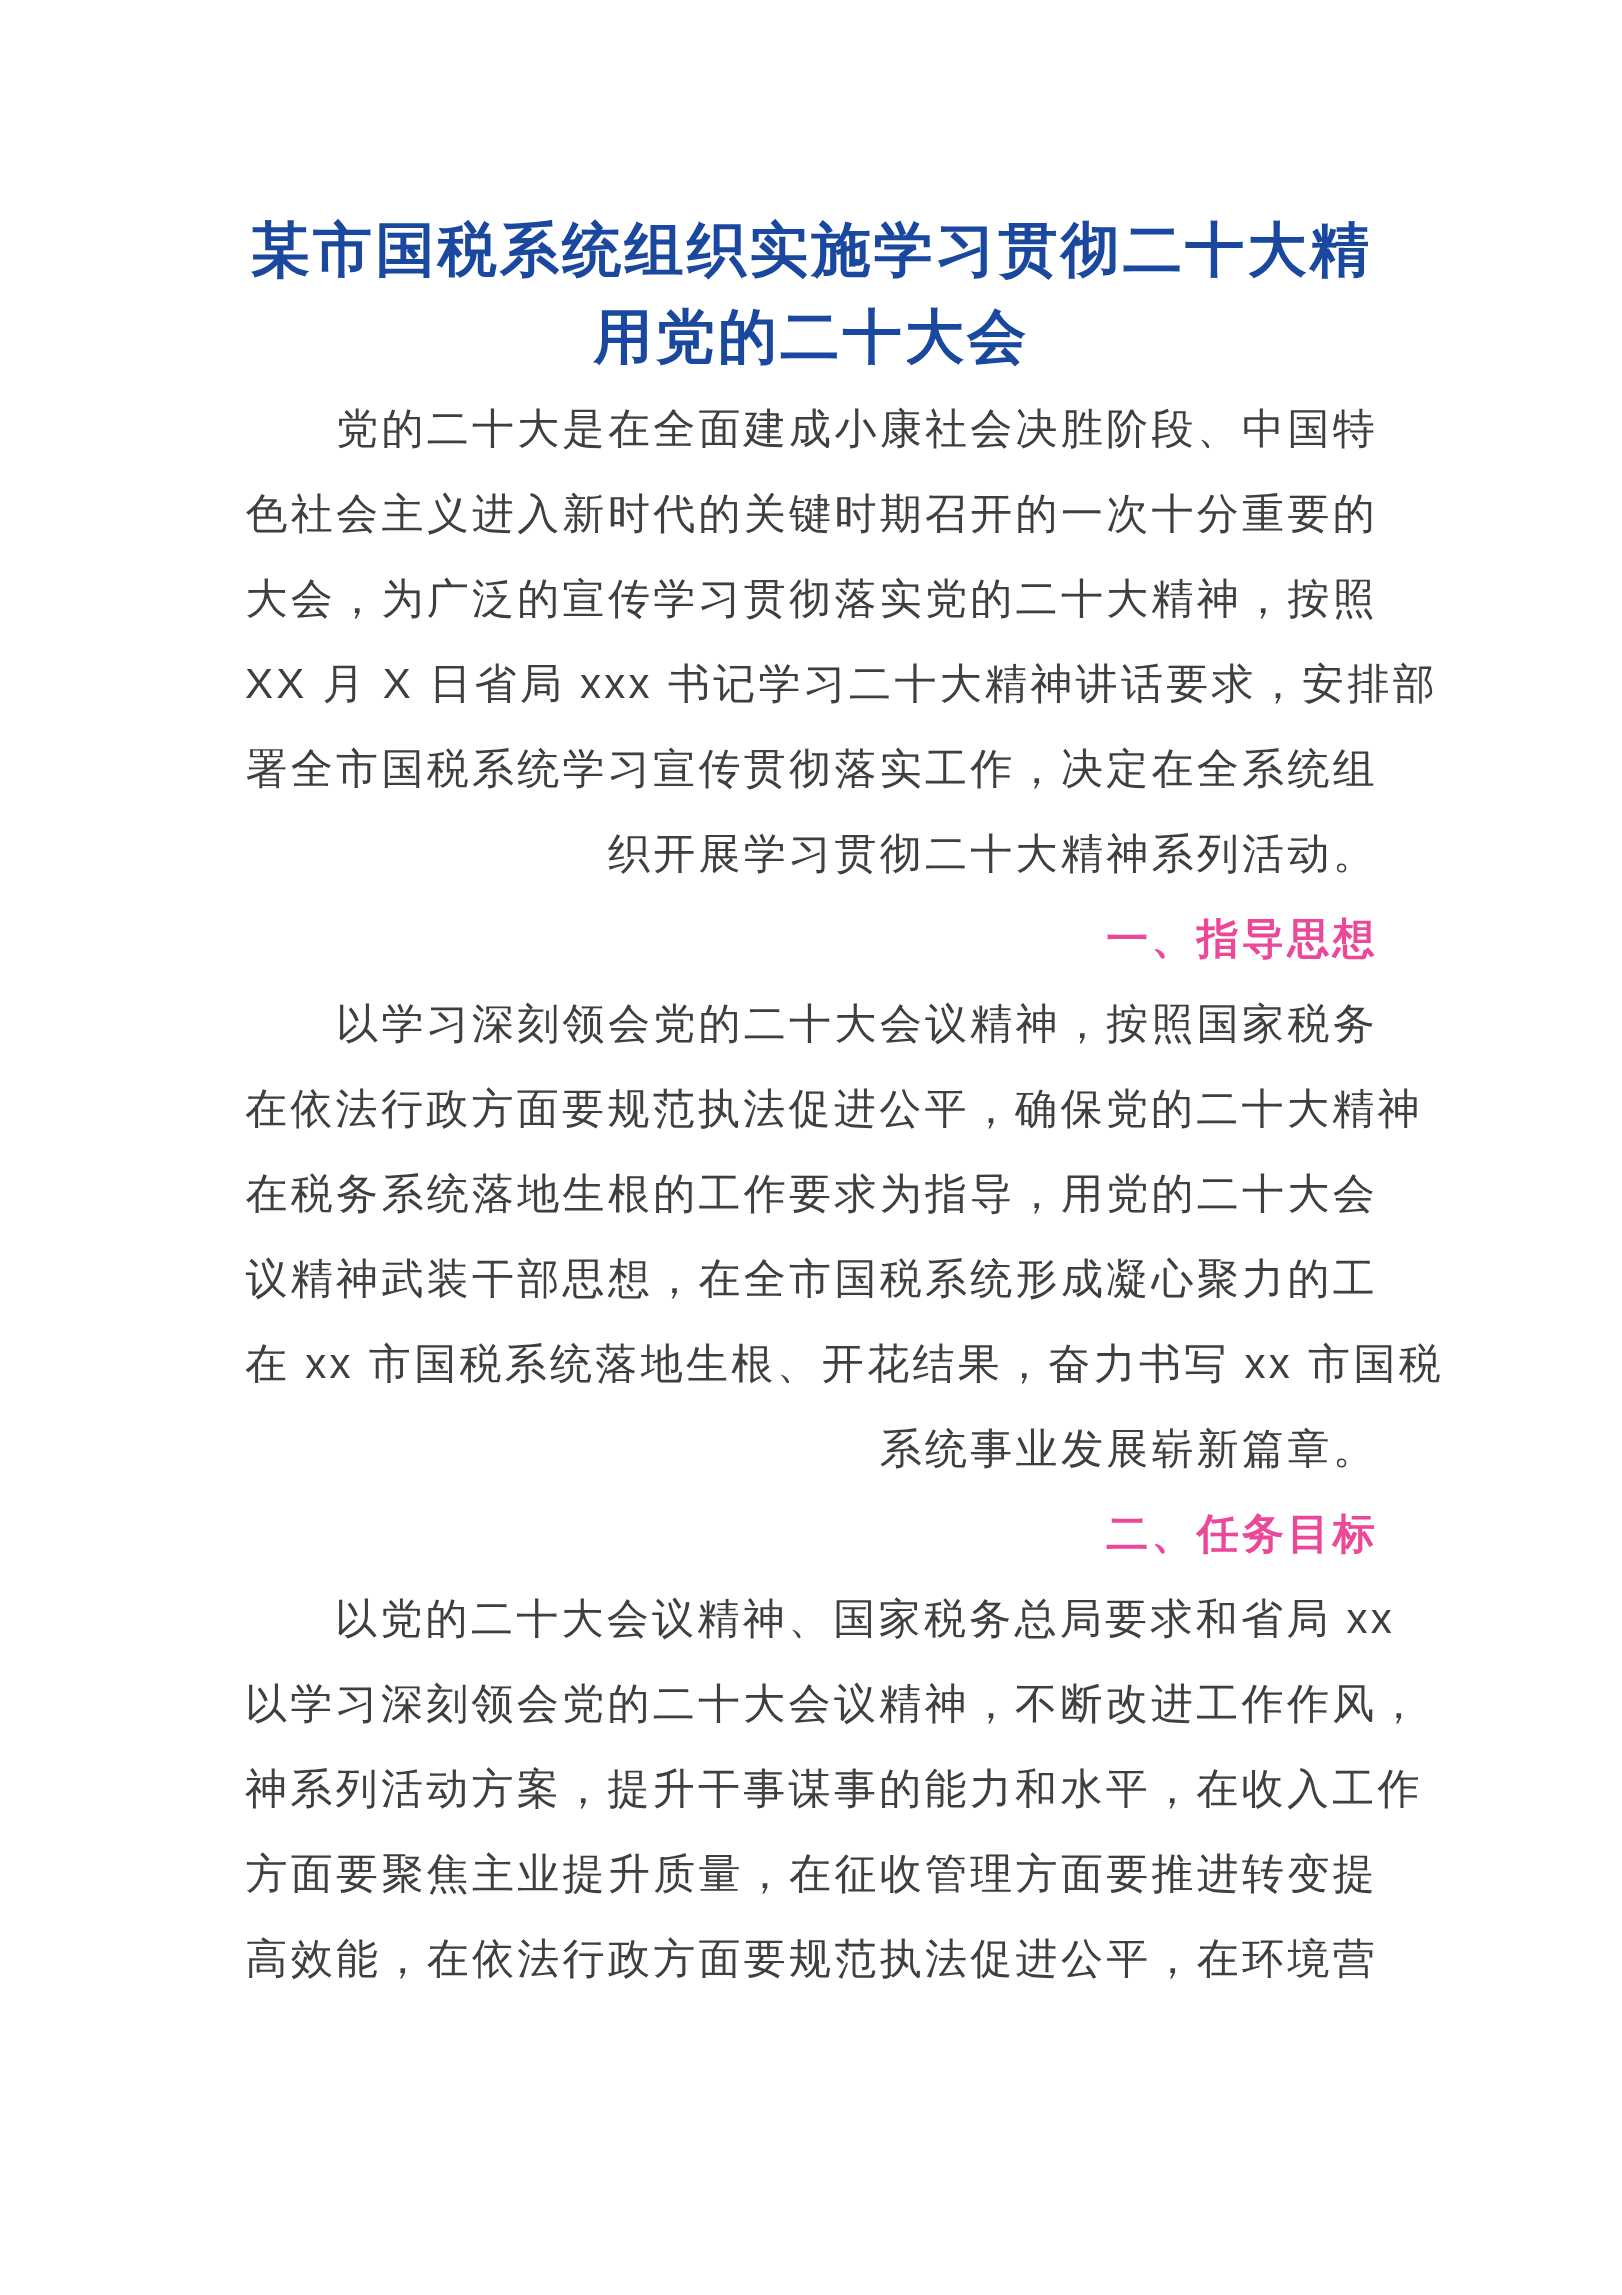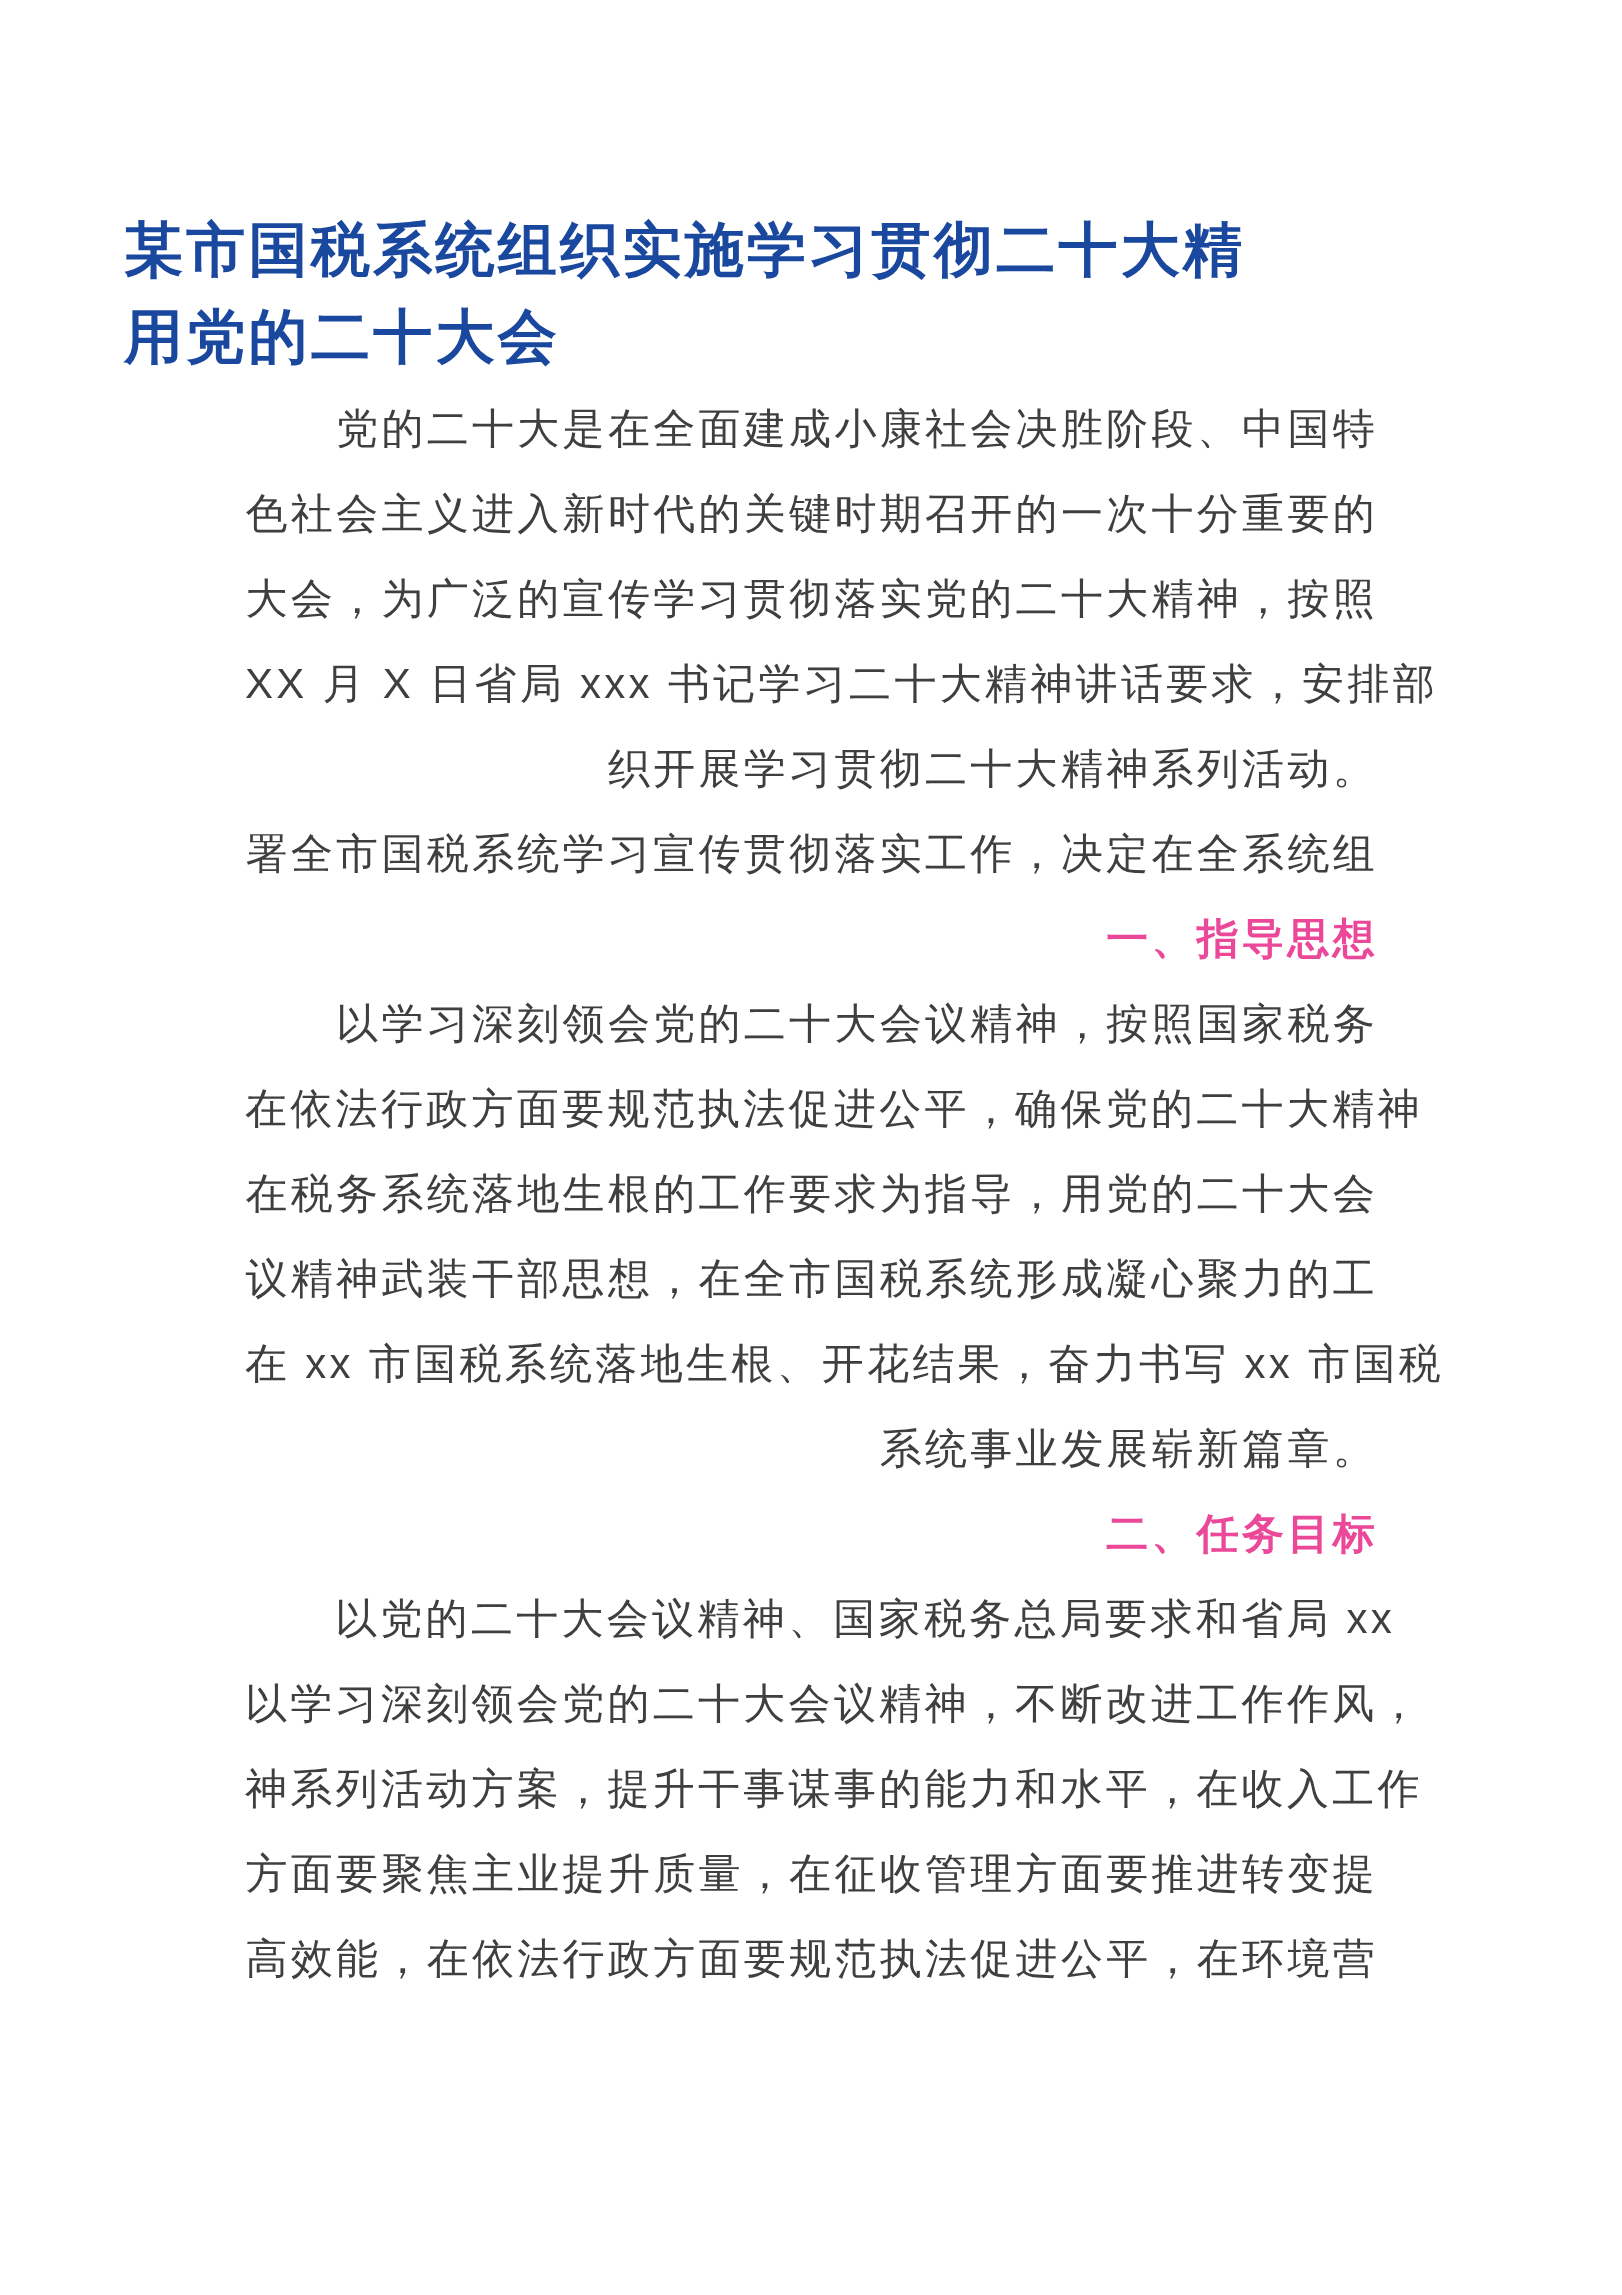--- a/index.html
+++ b/index.html
@@ -10,20 +10,21 @@
   .page {
     position: relative;
     width: 1623px;
     height: 2295px;
     background: #ffffff;
     overflow: hidden;
     font-family: "Liberation Sans", "DejaVu Sans", sans-serif;
   }
   .title {
     margin: 207px 124px 0 124px;
+    text-align: center;
     color: #1a489e;
     font-weight: bold;
     font-size: 59px;
     line-height: 87px;
     letter-spacing: 3.3px;
   }
   .title .line { white-space: nowrap; }
   .body {
     margin: 4.6px 245px 0 245px;
     color: #3f3f3f;
@@ -53,22 +54,22 @@
     <div class="line">用党的二十大会</div>
   </div>
 
   <div class="body">
 
     <div>
       <div class="line indent">党的二十大是在全面建成小康社会决胜阶段、中国特</div>
       <div class="line">色社会主义进入新时代的关键时期召开的一次十分重要的</div>
       <div class="line">大会，为广泛的宣传学习贯彻落实党的二十大精神，按照</div>
       <div class="line">XX 月 X 日省局 xxx 书记学习二十大精神讲话要求，安排部</div>
+      <div class="line">署全市国税系统学习宣传贯彻落实工作，决定在全系统组</div>
       <div class="line">织开展学习贯彻二十大精神系列活动。</div>
-      <div class="line">署全市国税系统学习宣传贯彻落实工作，决定在全系统组</div>
     </div>
 
     <div class="line indent heading">一、指导思想</div>
 
     <div>
       <div class="line indent">以学习深刻领会党的二十大会议精神，按照国家税务</div>
       <div class="line">在依法行政方面要规范执法促进公平，确保党的二十大精神</div>
       <div class="line">在税务系统落地生根的工作要求为指导，用党的二十大会</div>
       <div class="line">议精神武装干部思想，在全市国税系统形成凝心聚力的工</div>
       <div class="line">在 xx 市国税系统落地生根、开花结果，奋力书写 xx 市国税</div>

